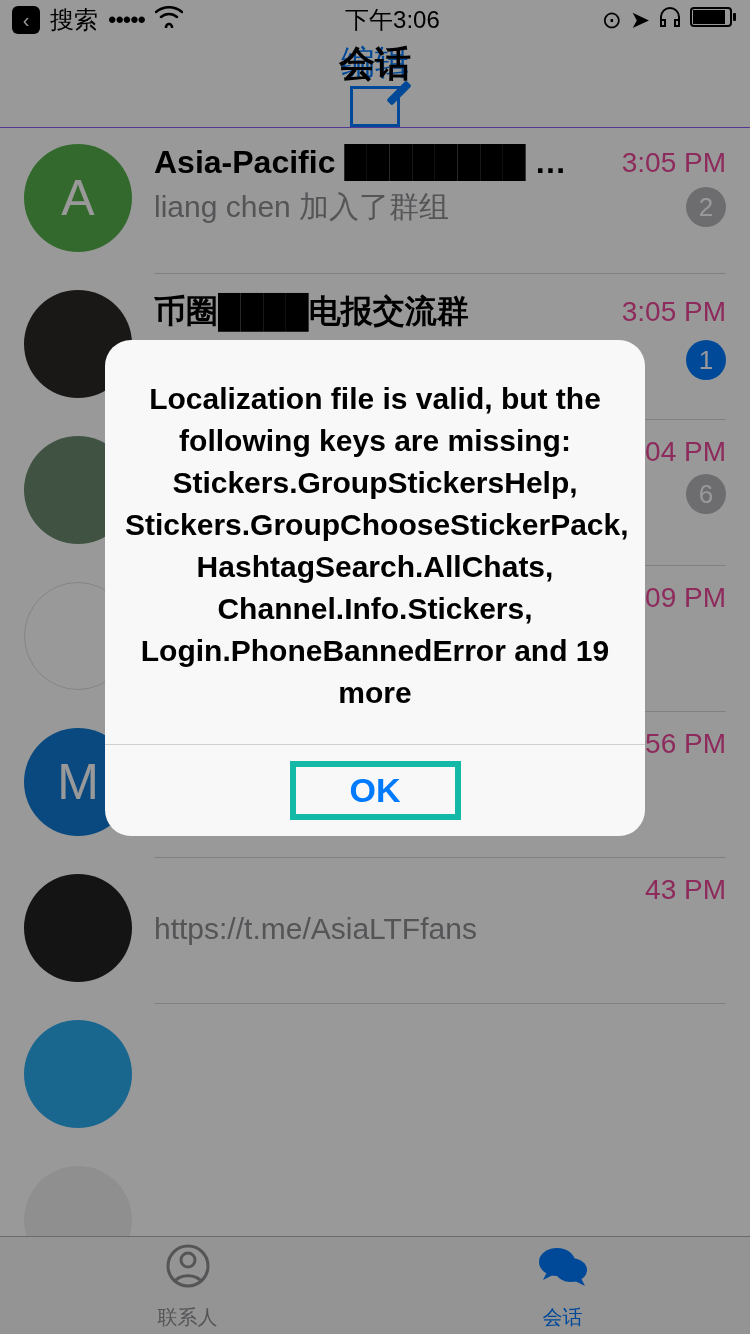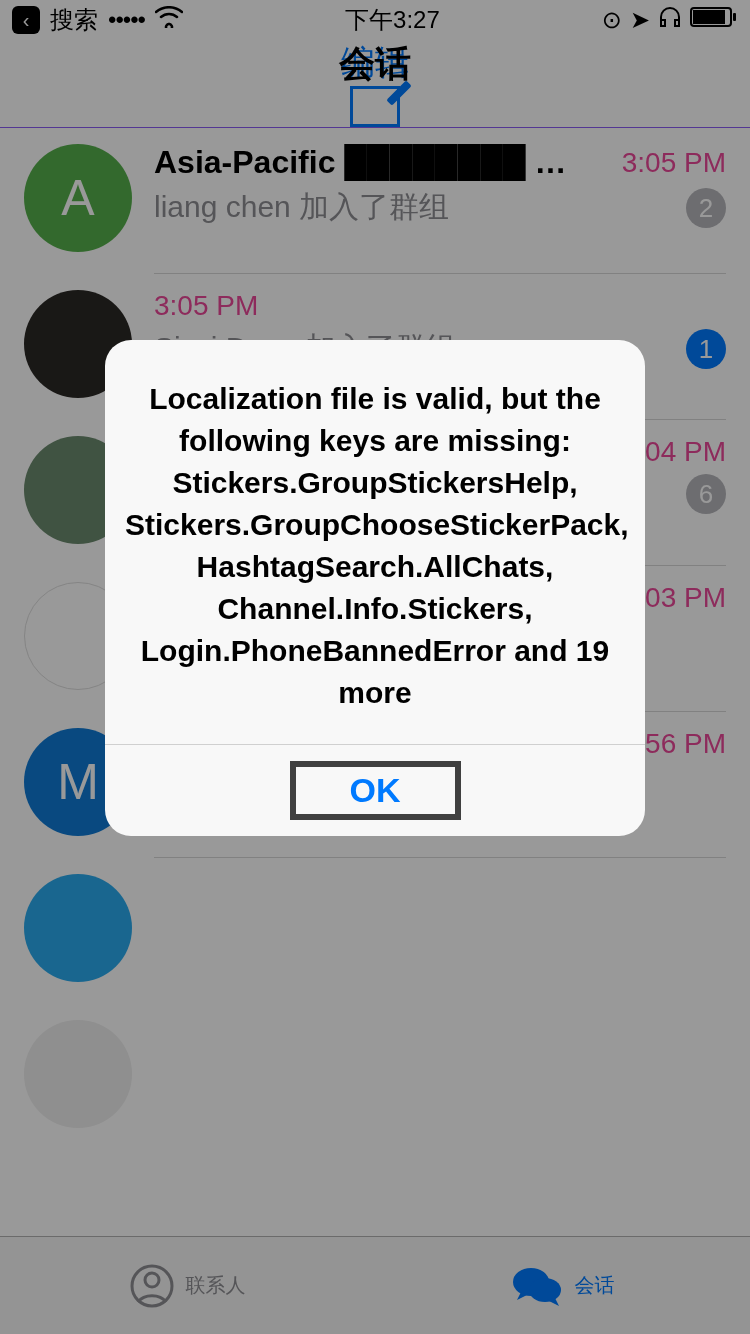--- a/index.html
+++ b/index.html
@@ -98,21 +98,21 @@
   font-weight: 600;
   white-space: nowrap;
   overflow: hidden;
   text-overflow: ellipsis;
   max-width: 420px;
 }
 .chat-time { color: #ec4899; font-size: 28px; }
 .chat-bottom {
   display: flex;
   justify-content: space-between;
-  align-items: flex-end;
+  align-items: flex-start;
   margin-top: 6px;
 }
 .chat-preview {
   color: #8e8e93;
   font-size: 30px;
   white-space: nowrap;
   overflow: hidden;
   text-overflow: ellipsis;
   max-width: 480px;
 }
@@ -134,21 +134,21 @@
   position: absolute;
   bottom: 0; left: 0; right: 0;
   height: 98px;
   border-top: 1px solid #b2b2b2;
   background: #f7f7f7;
   display: flex;
 }
 .tab {
   flex: 1;
   display: flex;
-  flex-direction: row;
+  flex-direction: column;
   align-items: center;
   justify-content: center;
   gap: 12px;
   color: #8e8e93;
 }
 .tab.active { color: #007aff; }
 .tab-icon { height: 52px; display: flex; align-items: center; }
 .tab-label { font-size: 20px; }
 
 
@@ -179,39 +179,39 @@
   border-top: 1px solid #d0d0d0;
   height: 92px;
   display: flex;
   align-items: center;
   justify-content: center;
   color: #007aff;
   font-size: 34px;
   font-weight: 600;
 }
 .highlight-box {
-  border: 6px solid #404040;
+  border: 6px solid #14b8a6;
   padding: 4px 54px;
 }
 </style>
 </head>
 <body>
 
 <div class="status-bar">
   <div class="status-left">
     <div class="back-chevron">‹</div>
     <span>搜索</span>
     <span class="dots">•••••</span>
     <span>
       <svg width="28" height="22" viewBox="0 0 28 22">
           <path d="M14 18 a3 3 0 1 0 0.01 0 M6 11 a12 12 0 0 1 16 0 M1 6 a20 20 0 0 1 26 0" stroke="#000" stroke-width="2.5" fill="none" stroke-linecap="round"></path>
         </svg>
     </span>
   </div>
-  <span>下午3:27</span>
+  <span>下午3:06</span>
   <div class="status-right">
     <span>⊙</span>
     <span>➤</span>
     <span>
       <svg width="24" height="22" viewBox="0 0 24 22">
           <path d="M3 14 v-3 a9 9 0 0 1 18 0 v3 M3 14 h4 v6 h-4z M17 14 h4 v6 h-4z" stroke="#000" stroke-width="2" fill="none"></path>
         </svg>
     </span>
     <span>
       <svg width="48" height="22" viewBox="0 0 48 22">
@@ -240,20 +240,21 @@
         <div class="chat-bottom">
           <div class="chat-preview">liang chen 加入了群组</div>
           <div class="badge badge-grey">2</div>
         </div>
       </div>
     </div>
     <div class="chat-row">
       <div class="avatar" style="background: rgb(43, 40, 37);"></div>
       <div class="chat-content">
         <div class="chat-top">
+          <div class="chat-title">币圈████电报交流群</div>
           <div class="chat-time">3:05 PM</div>
         </div>
         <div class="chat-bottom">
           <div class="chat-preview">Sissi Duan 加入了群组</div>
           <div class="badge badge-blue">1</div>
         </div>
       </div>
     </div>
     <div class="chat-row">
       <div class="avatar" style="background: rgb(107, 138, 110);"></div>
@@ -266,36 +267,48 @@
           <div class="chat-preview"></div>
           <div class="badge badge-grey">6</div>
         </div>
       </div>
     </div>
     <div class="chat-row">
       <div class="avatar" style="background: rgb(255, 255, 255); border: 1px solid rgb(221, 221, 221);"></div>
       <div class="chat-content">
         <div class="chat-top">
           <div class="chat-title"></div>
-          <div class="chat-time">03 PM</div>
+          <div class="chat-time">09 PM</div>
         </div>
         <div class="chat-bottom">
           <div class="chat-preview"></div>
         </div>
       </div>
     </div>
     <div class="chat-row">
       <div class="avatar" style="background: rgb(15, 123, 214);">M</div>
       <div class="chat-content">
         <div class="chat-top">
           <div class="chat-title"></div>
           <div class="chat-time">56 PM</div>
         </div>
         <div class="chat-bottom">
           <div class="chat-preview"></div>
+        </div>
+      </div>
+    </div>
+    <div class="chat-row">
+      <div class="avatar" style="background: rgb(34, 34, 34);"></div>
+      <div class="chat-content">
+        <div class="chat-top">
+          <div class="chat-title"></div>
+          <div class="chat-time">43 PM</div>
+        </div>
+        <div class="chat-bottom">
+          <div class="chat-preview">https://t.me/AsiaLTFfans</div>
         </div>
       </div>
     </div>
     <div class="chat-row">
       <div class="avatar" style="background: rgb(42, 171, 238);"></div>
     </div>
     <div class="chat-row">
       <div class="avatar" style="background: rgb(238, 238, 238);"></div>
     </div>
   </div>

